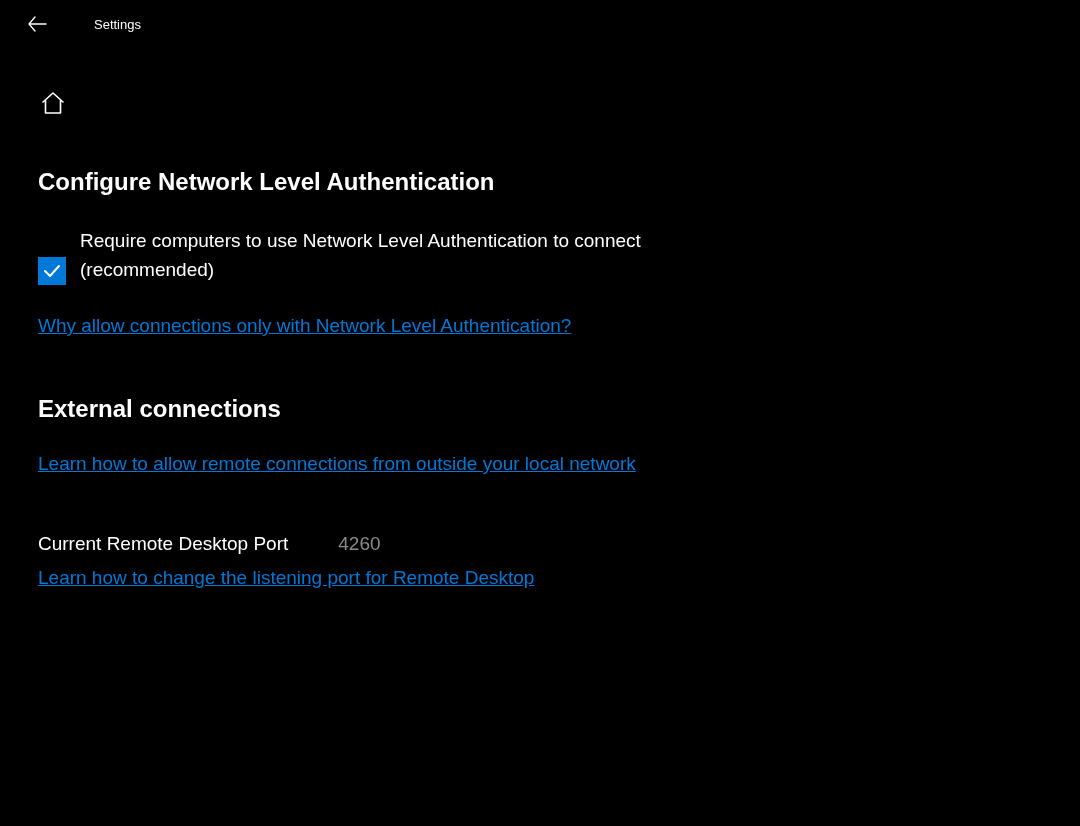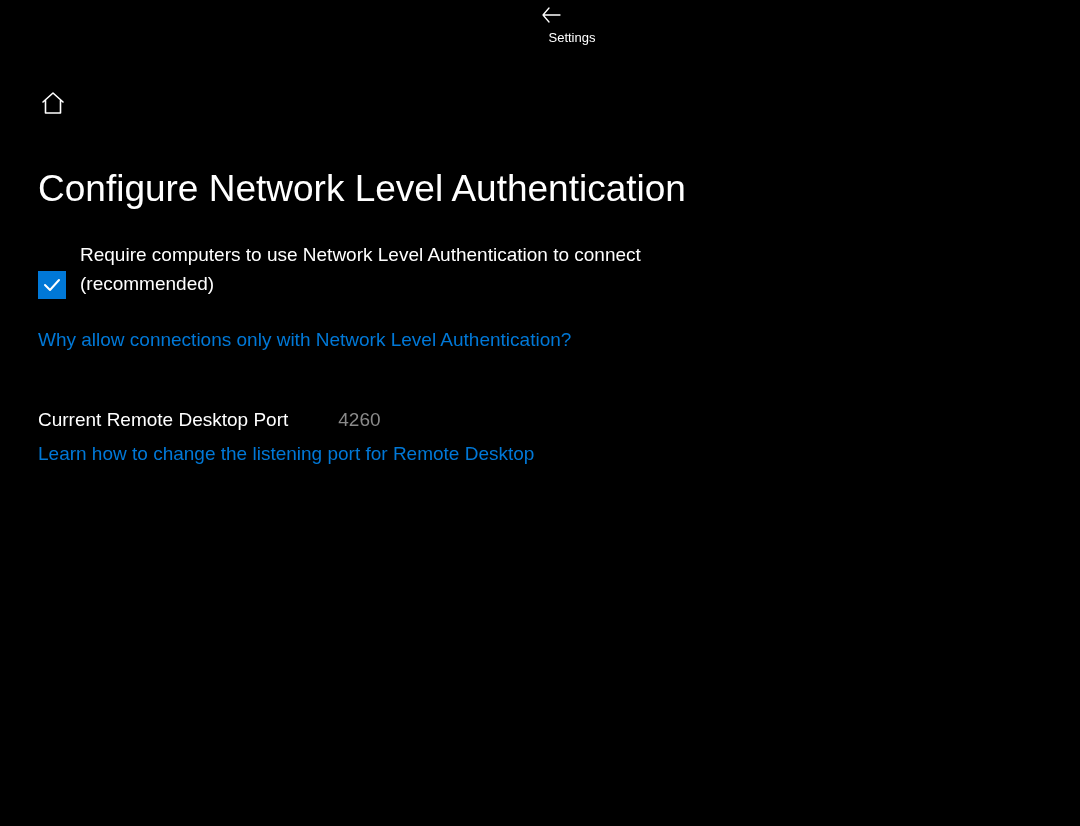--- a/index.html
+++ b/index.html
@@ -13,21 +13,20 @@
       background: #000000;
       color: #ffffff;
       font-family: "Segoe UI", -apple-system, sans-serif;
       overflow: hidden;
     }
     .titlebar {
       display: flex;
       align-items: center;
       height: 48px;
       padding-left: 22px;
-      flex-direction: column;
     }
     .back-icon {
       display: flex;
       align-items: center;
       justify-content: center;
       width: 30px;
       height: 30px;
       cursor: pointer;
     }
     .title-text {
@@ -57,22 +56,22 @@
     .page-title {
       margin-left: 34px;
       font-size: 38px;
       font-weight: 600;
       letter-spacing: 0.3px;
     }
     .section {
       margin-bottom: 58px;
     }
     .section-title {
-      font-size: 37px;
-      font-weight: 400;
+      font-size: 24px;
+      font-weight: 700;
       margin-bottom: 30px;
     }
     .checkbox-row {
       display: flex;
       align-items: flex-end;
       margin-bottom: 30px;
     }
     .checkbox {
       width: 28px;
       height: 28px;
@@ -88,20 +87,21 @@
       margin-left: 14px;
       font-size: 19px;
       line-height: 1.55;
       max-width: 640px;
     }
     .link {
       color: #0078d7;
       font-size: 19px;
       cursor: pointer;
       display: inline-block;
+      text-decoration: underline;
     }
     .port-row {
       display: flex;
       align-items: center;
       margin-bottom: 12px;
     }
     .port-label {
       font-size: 19px;
       color: #ffffff;
     }
@@ -139,20 +139,24 @@
       <div class="checkbox">
         <svg width="22" height="22" viewBox="0 0 22 22" fill="none">
           <path d="M4 11 L9 16 L18 6" stroke="#ffffff" stroke-width="2" stroke-linecap="round" stroke-linejoin="round"></path>
         </svg>
       </div>
       <div class="checkbox-label">Require computers to use Network Level Authentication to connect (recommended)</div>
     </div>
     <a class="link">Why allow connections only with Network Level Authentication?</a>
   </div>
 
+  <div class="section">
+    <h2 class="section-title">External connections</h2>
+    <a class="link">Learn how to allow remote connections from outside your local network</a>
+  </div>
 
   <div class="section">
     <div class="port-row">
       <span class="port-label">Current Remote Desktop Port</span>
       <span class="port-value">4260</span>
     </div>
     <a class="link">Learn how to change the listening port for Remote Desktop</a>
   </div>
 
 </div>

